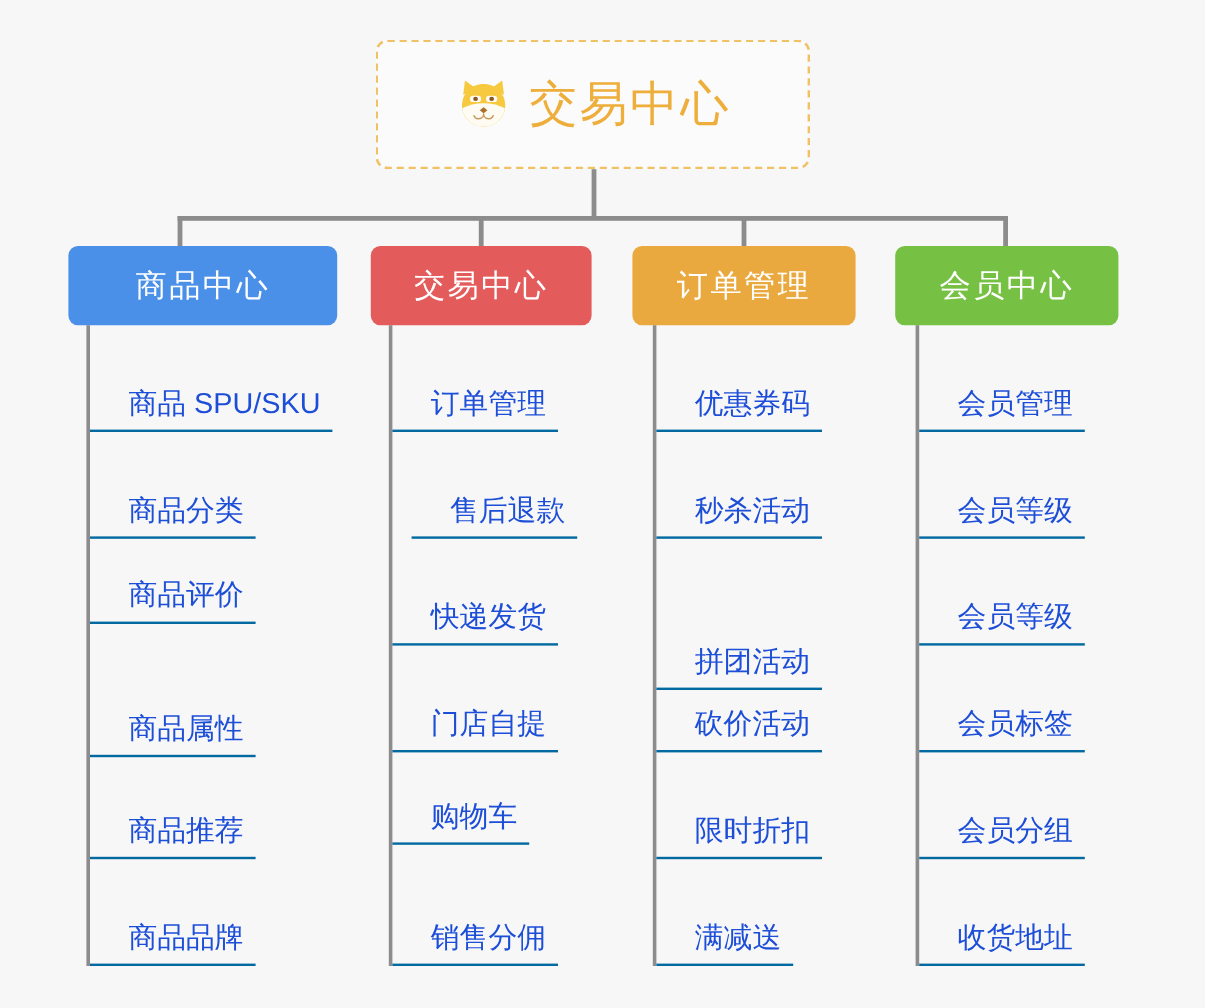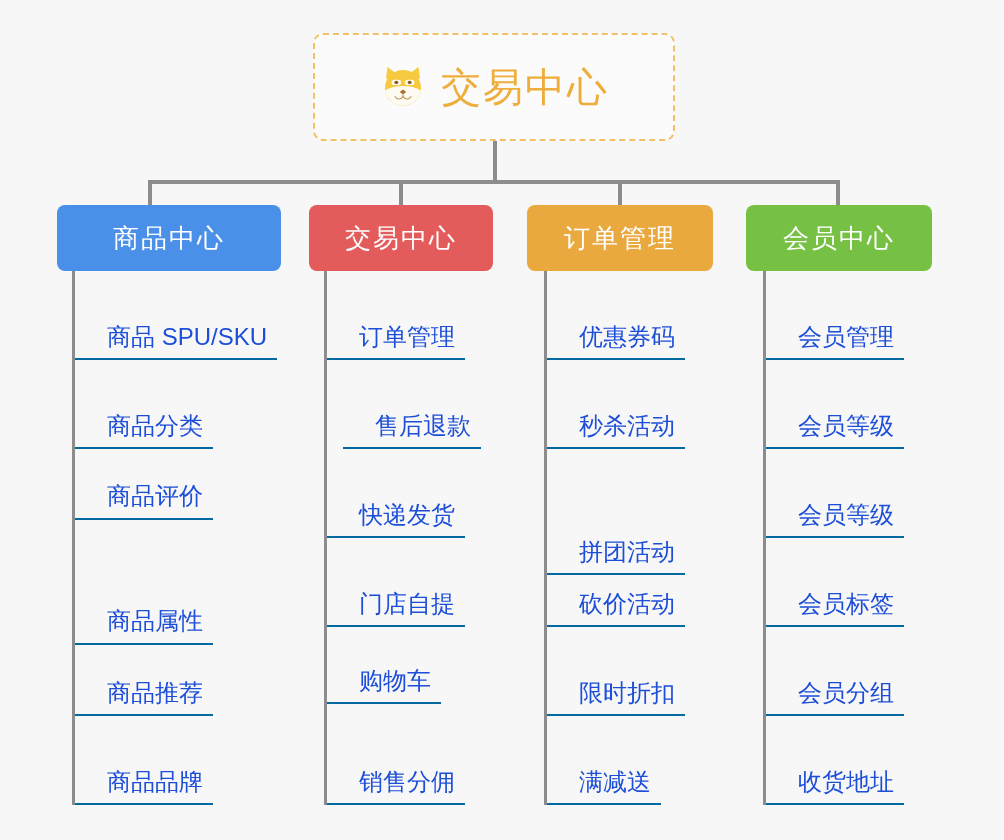--- a/index.html
+++ b/index.html
@@ -111,21 +111,21 @@
         <div class="spine" style="height: 534px; background: rgb(140, 140, 140);"></div>
         <div class="leaf" style="top: 0px;">
           <span class="leaf-inner">商品 SPU/SKU</span>
         </div>
         <div class="leaf" style="top: 89px;">
           <span class="leaf-inner">商品分类</span>
         </div>
         <div class="leaf" style="top: 160px; font-family: Liberation Serif, serif;">
           <span class="leaf-inner">商品评价</span>
         </div>
-        <div class="leaf" style="top: 285px; font-family: Liberation Serif, serif;">
+        <div class="leaf" style="top: 271px;">
           <span class="leaf-inner">商品属性</span>
         </div>
         <div class="leaf" style="top: 356px;">
           <span class="leaf-inner">商品推荐</span>
         </div>
         <div class="leaf" style="top: 445px;">
           <span class="leaf-inner">商品品牌</span>
         </div>
       </div>
       <div class="cat-box" style="left: 309px; width: 184px; background: rgb(227, 91, 91);">

